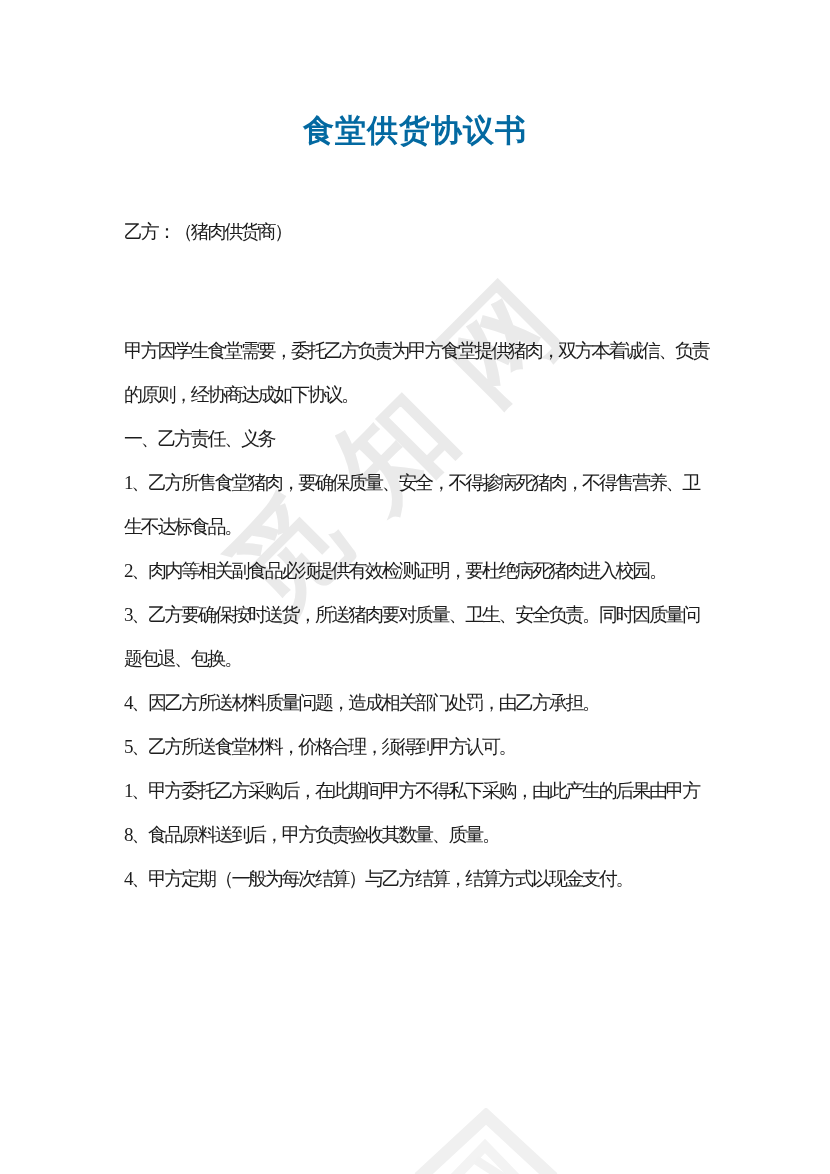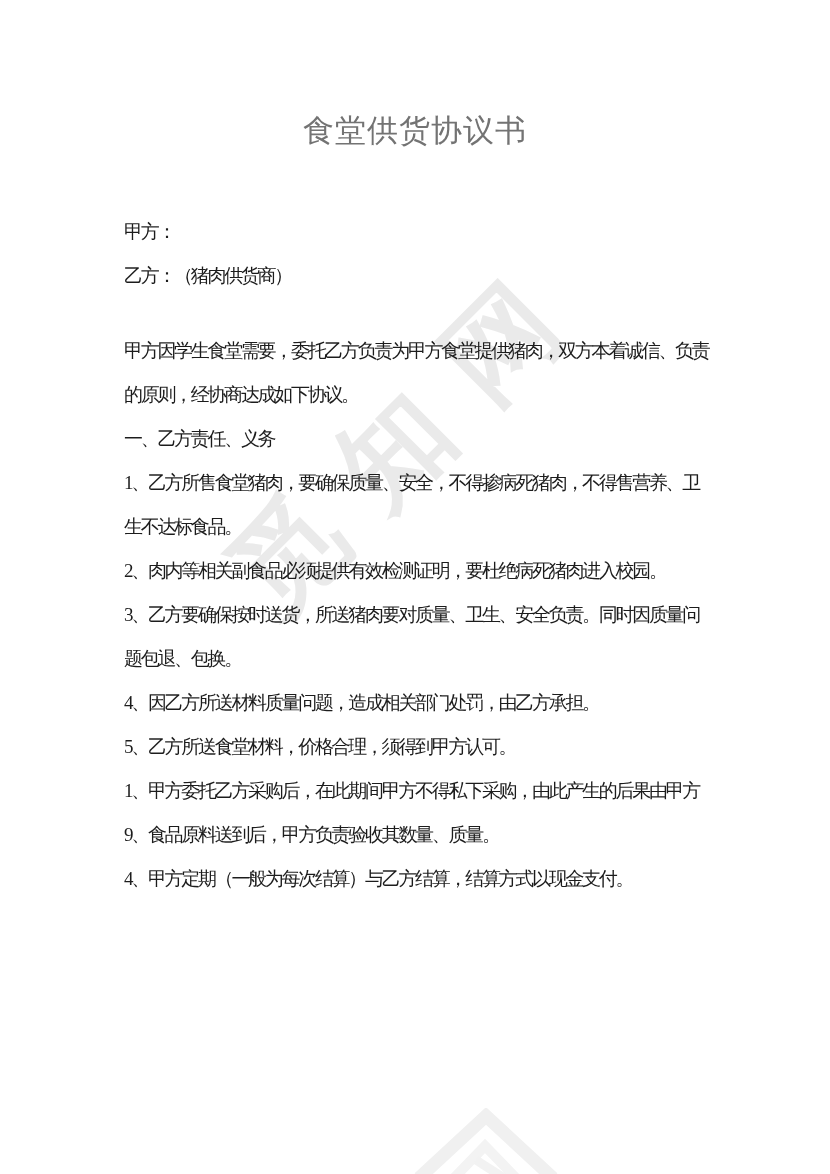--- a/index.html
+++ b/index.html
@@ -34,24 +34,24 @@
     top: 1108px;
     z-index: 1;
   }
   .doc-title {
     position: absolute;
     top: 109px;
     left: 0;
     width: 100%;
     text-align: center;
     font-size: 31px;
-    font-weight: 400;
+    font-weight: 700;
     line-height: 44px;
     letter-spacing: 1px;
-    color: #737373;
+    color: #0369a1;
     z-index: 2;
   }
   .parties {
     position: absolute;
     top: 210px;
     left: 124px;
     z-index: 2;
   }
   .party-line {
     font-size: 19px;
@@ -81,33 +81,32 @@
 
   <svg class="watermark-logo" width="150" height="66" viewBox="0 0 150 66" aria-hidden="true">
     <path d="M5,70 L72,8 L139,70" fill="none" stroke="#f0f0f0" stroke-width="13"></path>
     <path d="M40,70 L71,38 L102,70" fill="none" stroke="#f3f3f3" stroke-width="10"></path>
     <path d="M62,52 L90,70" fill="none" stroke="#f2f2f2" stroke-width="9"></path>
   </svg>
 
   <div class="doc-title">食堂供货协议书</div>
 
   <div class="parties">
-    <div class="party-line">甲方：</div>
     <div class="party-line">乙方：（猪肉供货商）</div>
   </div>
 
   <div class="contract-body">
     <div class="body-line">甲方因学生食堂需要，委托乙方负责为甲方食堂提供猪肉，双方本着诚信、负责</div>
     <div class="body-line">的原则，经协商达成如下协议。</div>
     <div class="body-line">一、乙方责任、义务</div>
     <div class="body-line">1、乙方所售食堂猪肉，要确保质量、安全，不得掺病死猪肉，不得售营养、卫</div>
     <div class="body-line">生不达标食品。</div>
     <div class="body-line">2、肉内等相关副食品必须提供有效检测证明，要杜绝病死猪肉进入校园。</div>
     <div class="body-line">3、乙方要确保按时送货，所送猪肉要对质量、卫生、安全负责。同时因质量问</div>
     <div class="body-line">题包退、包换。</div>
     <div class="body-line">4、因乙方所送材料质量问题，造成相关部门处罚，由乙方承担。</div>
     <div class="body-line">5、乙方所送食堂材料，价格合理，须得到甲方认可。</div>
     <div class="body-line">1、甲方委托乙方采购后，在此期间甲方不得私下采购，由此产生的后果由甲方</div>
-    <div class="body-line">9、食品原料送到后，甲方负责验收其数量、质量。</div>
+    <div class="body-line">8、食品原料送到后，甲方负责验收其数量、质量。</div>
     <div class="body-line">4、甲方定期（一般为每次结算）与乙方结算，结算方式以现金支付。</div>
   </div>
 
 </div>
 
 </body></html>

